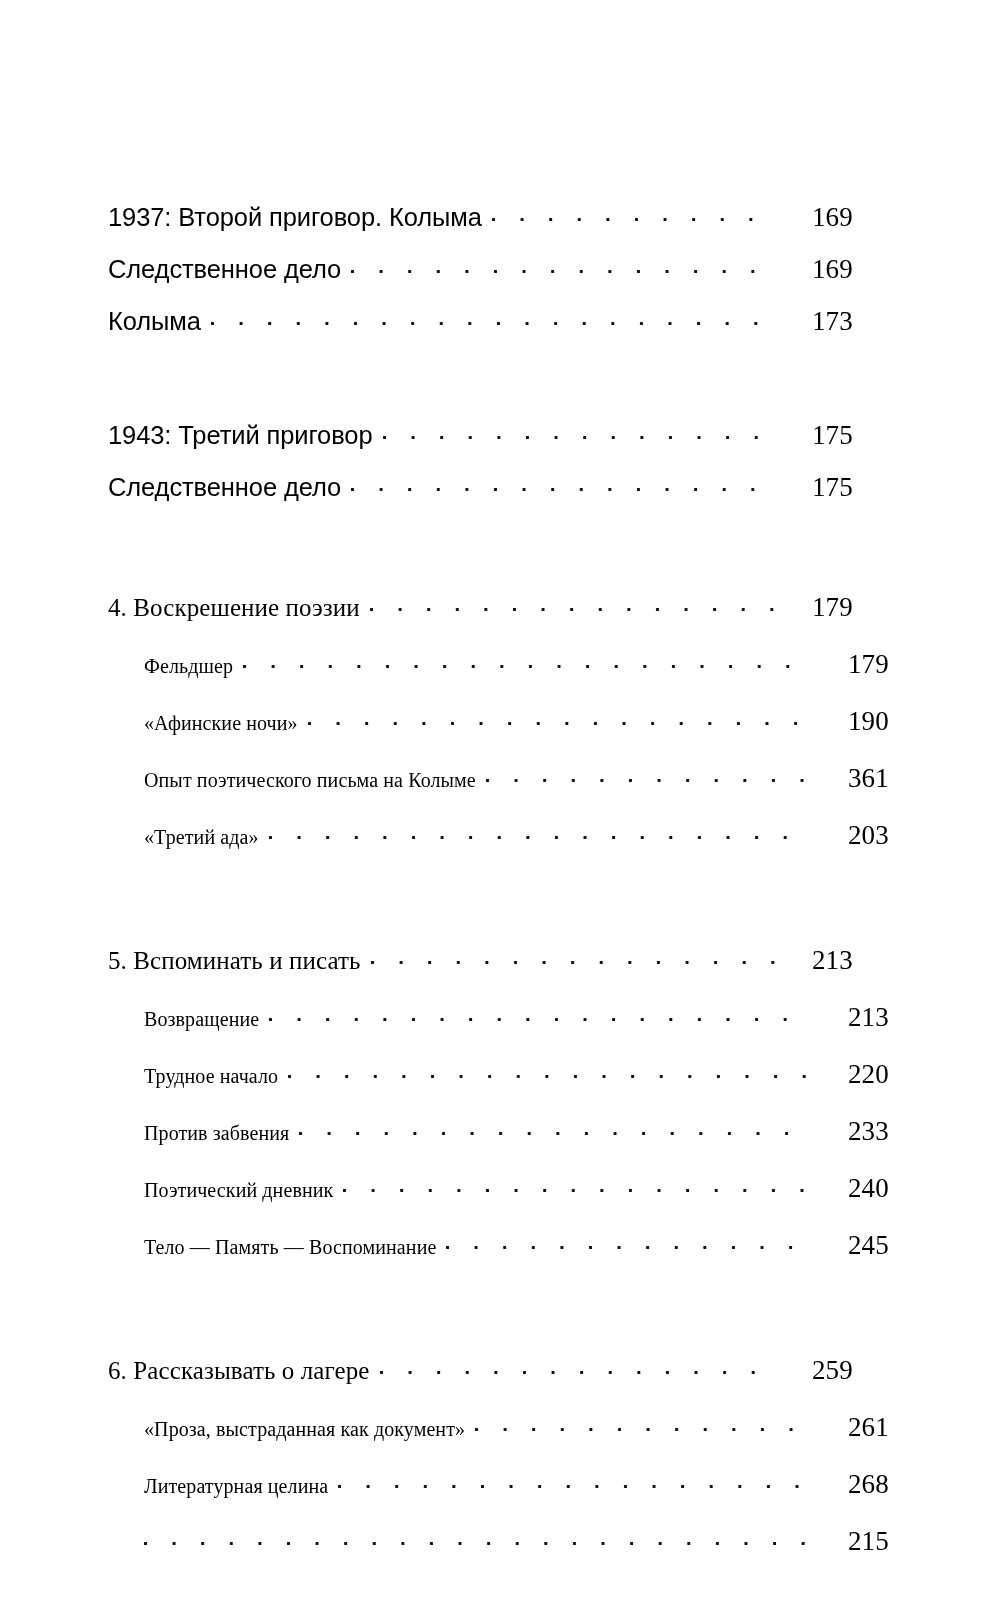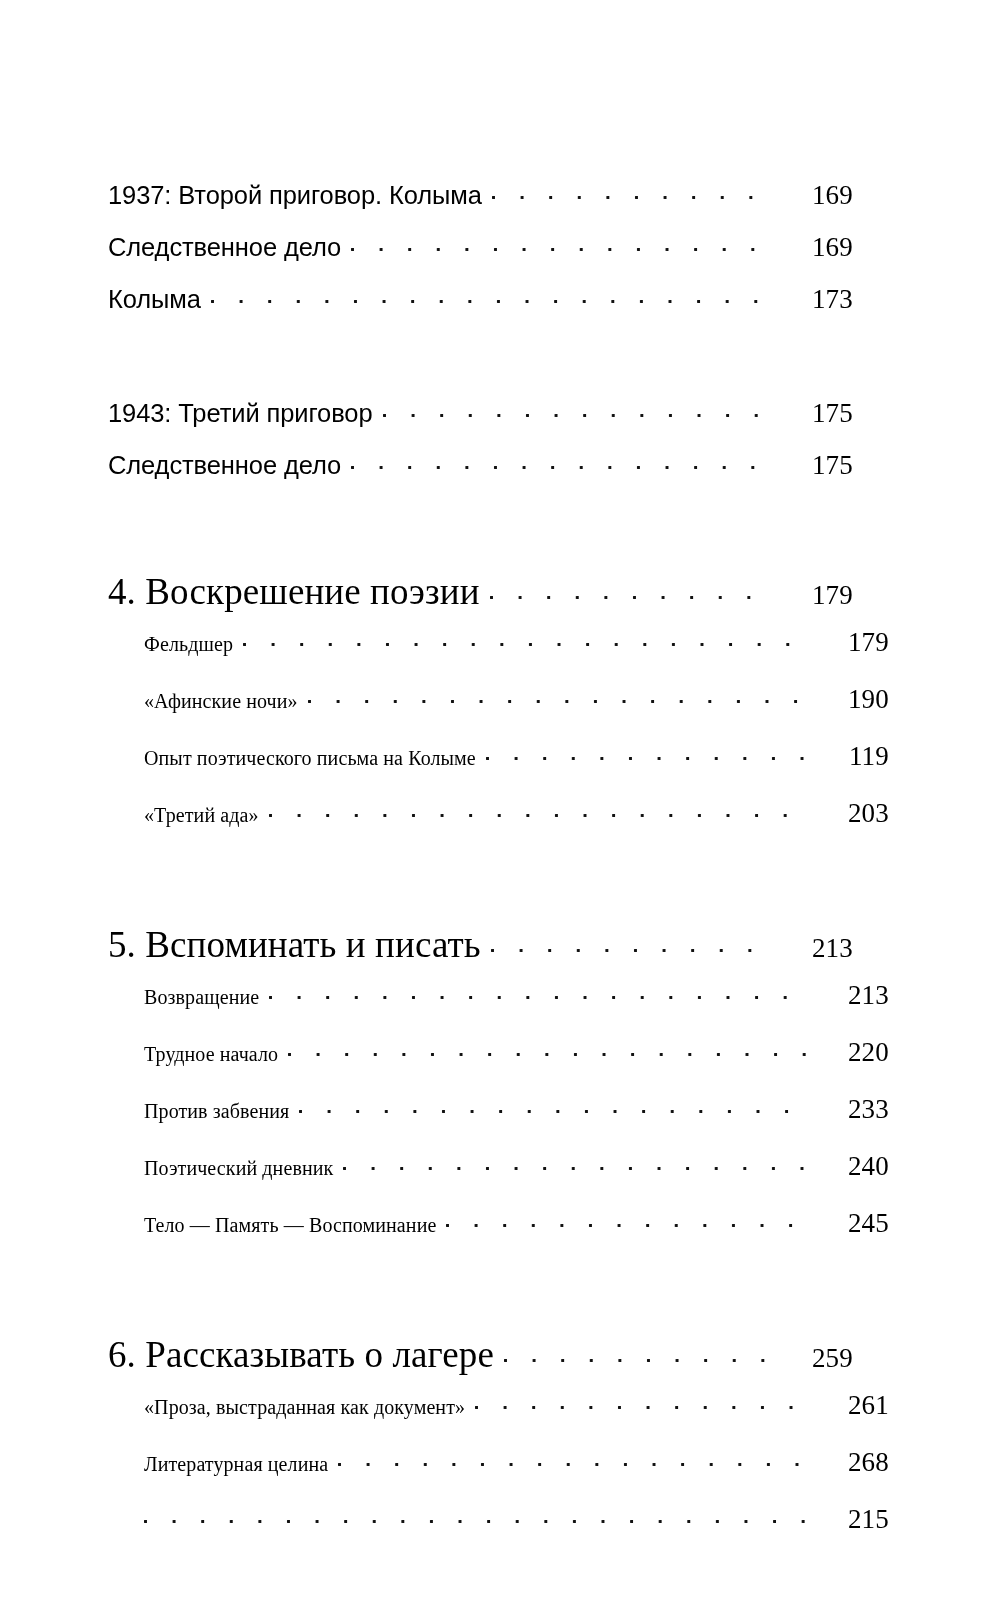--- a/index.html
+++ b/index.html
@@ -65,20 +65,21 @@
     background-repeat: repeat-x;
   }
 
   .entry .pagenum {
     flex: 0 0 auto;
     width: 72px;
     text-align: right;
     font-family: "Liberation Serif", "DejaVu Serif", serif;
     font-size: 27px;
     letter-spacing: 0.2px;
+    margin-top: 22px;
   }
 
   
   .grp-sans .entry .title {
     font-family: "Liberation Sans", "DejaVu Sans", sans-serif;
     font-size: 25.5px;
     letter-spacing: -0.1px;
   }
   .grp-sans .entry {
     height: 52px;
@@ -90,21 +91,21 @@
   
   .grp-serif .entry .title {
     font-family: "Liberation Serif", "DejaVu Serif", serif;
     font-size: 20px;
     letter-spacing: 0.1px;
   }
   .grp-serif .entry {
     height: 57px;
   }
   .grp-serif .entry.head .title {
-    font-size: 37px;
+    font-size: 25px;
   }
   .grp-serif .entry.sub {
     padding-left: 36px;
   }
   .grp-serif .entry.sub .leader::before,
   .grp-serif .entry.head .leader::before {
     bottom: 0.34em;
   }
   .block-gap-2 { height: 62px; }
   .block-gap-3 { height: 68px; }
@@ -157,21 +158,21 @@
           <span class="pagenum">179</span>
         </div>
         <div class="entry sub">
           <span class="title">«Афинские ночи»</span>
           <span class="leader"></span>
           <span class="pagenum">190</span>
         </div>
         <div class="entry sub">
           <span class="title">Опыт поэтического письма на Колыме</span>
           <span class="leader"></span>
-          <span class="pagenum">119</span>
+          <span class="pagenum">361</span>
         </div>
         <div class="entry sub">
           <span class="title">«Третий ада»</span>
           <span class="leader"></span>
           <span class="pagenum">203</span>
         </div>
       </div>
       <div class="block-gap-3"></div>
       <div class="grp-serif">
         <div class="entry head">

